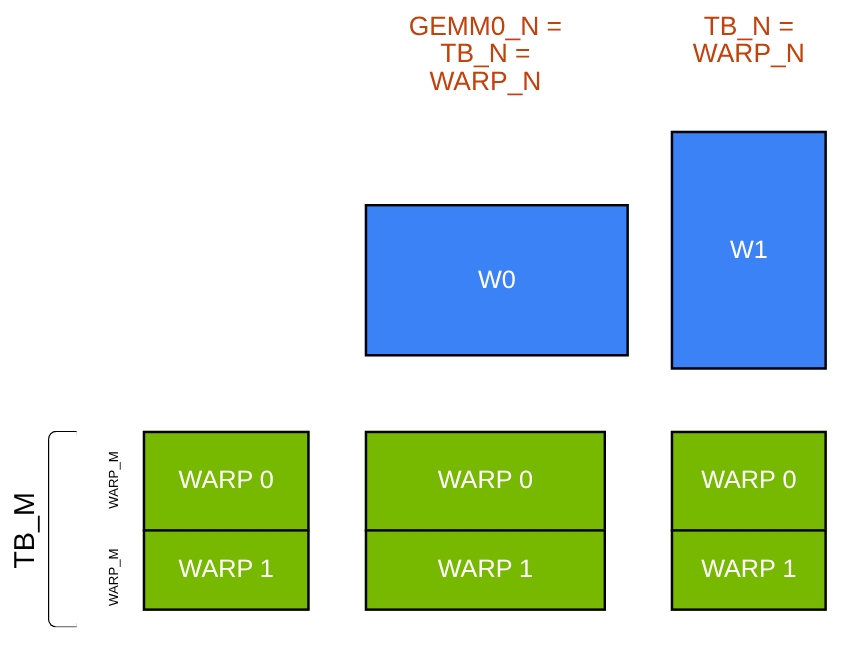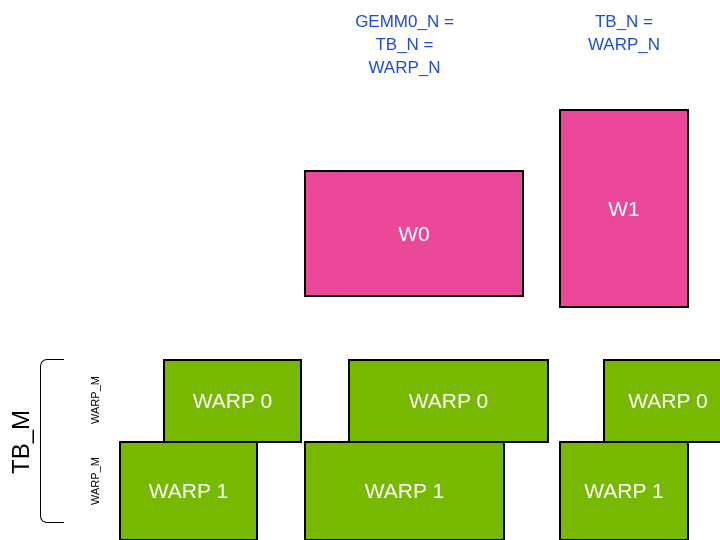--- a/index.html
+++ b/index.html
@@ -8,43 +8,43 @@
     width: 720px;
     height: 540px;
     background: #ffffff;
     font-family: "Liberation Sans", sans-serif;
     overflow: hidden;
   }
   .hdr {
     position: absolute;
     top: 10px;
     text-align: center;
-    font-size: 17px;
+    font-size: 22px;
     line-height: 23px;
-    color: #1d4ed8;
+    color: #c2410c;
     white-space: nowrap;
   }
   .hdr-0 { left: 304px; width: 201px; }
   .hdr-1 { left: 559px; width: 130px; }
   .box {
     position: absolute;
     box-sizing: border-box;
     border: 2.5px solid #000000;
     display: flex;
     align-items: center;
     justify-content: center;
     color: #ffffff;
     font-size: 21px;
   }
-  .blue  { background: #ec4899; justify-content: center; }
+  .blue  { background: #3b82f6; justify-content: center; }
   .green { background: #76B900; }
   .w0 { left: 304px; top: 170px; width: 220px; height: 127px; }
   .w1 { left: 559px; top: 109px; width: 130px; height: 199px; }
-  .row-top { top: 359px; height: 84px; margin-left: 44px; }
-  .row-bot { top: 441px; height: 100px; }
+  .row-top { top: 359px; height: 84px; }
+  .row-bot { top: 441px; height: 68px; }
   .col-0 { left: 119px; width: 139px; }
   .col-1 { left: 304px; width: 201px; }
   .col-2 { left: 559px; width: 130px; }
   .rot {
     position: absolute;
     transform: translate(-50%, -50%) rotate(-90deg);
     transform-origin: center center;
     white-space: nowrap;
     color: #000000;
   }

